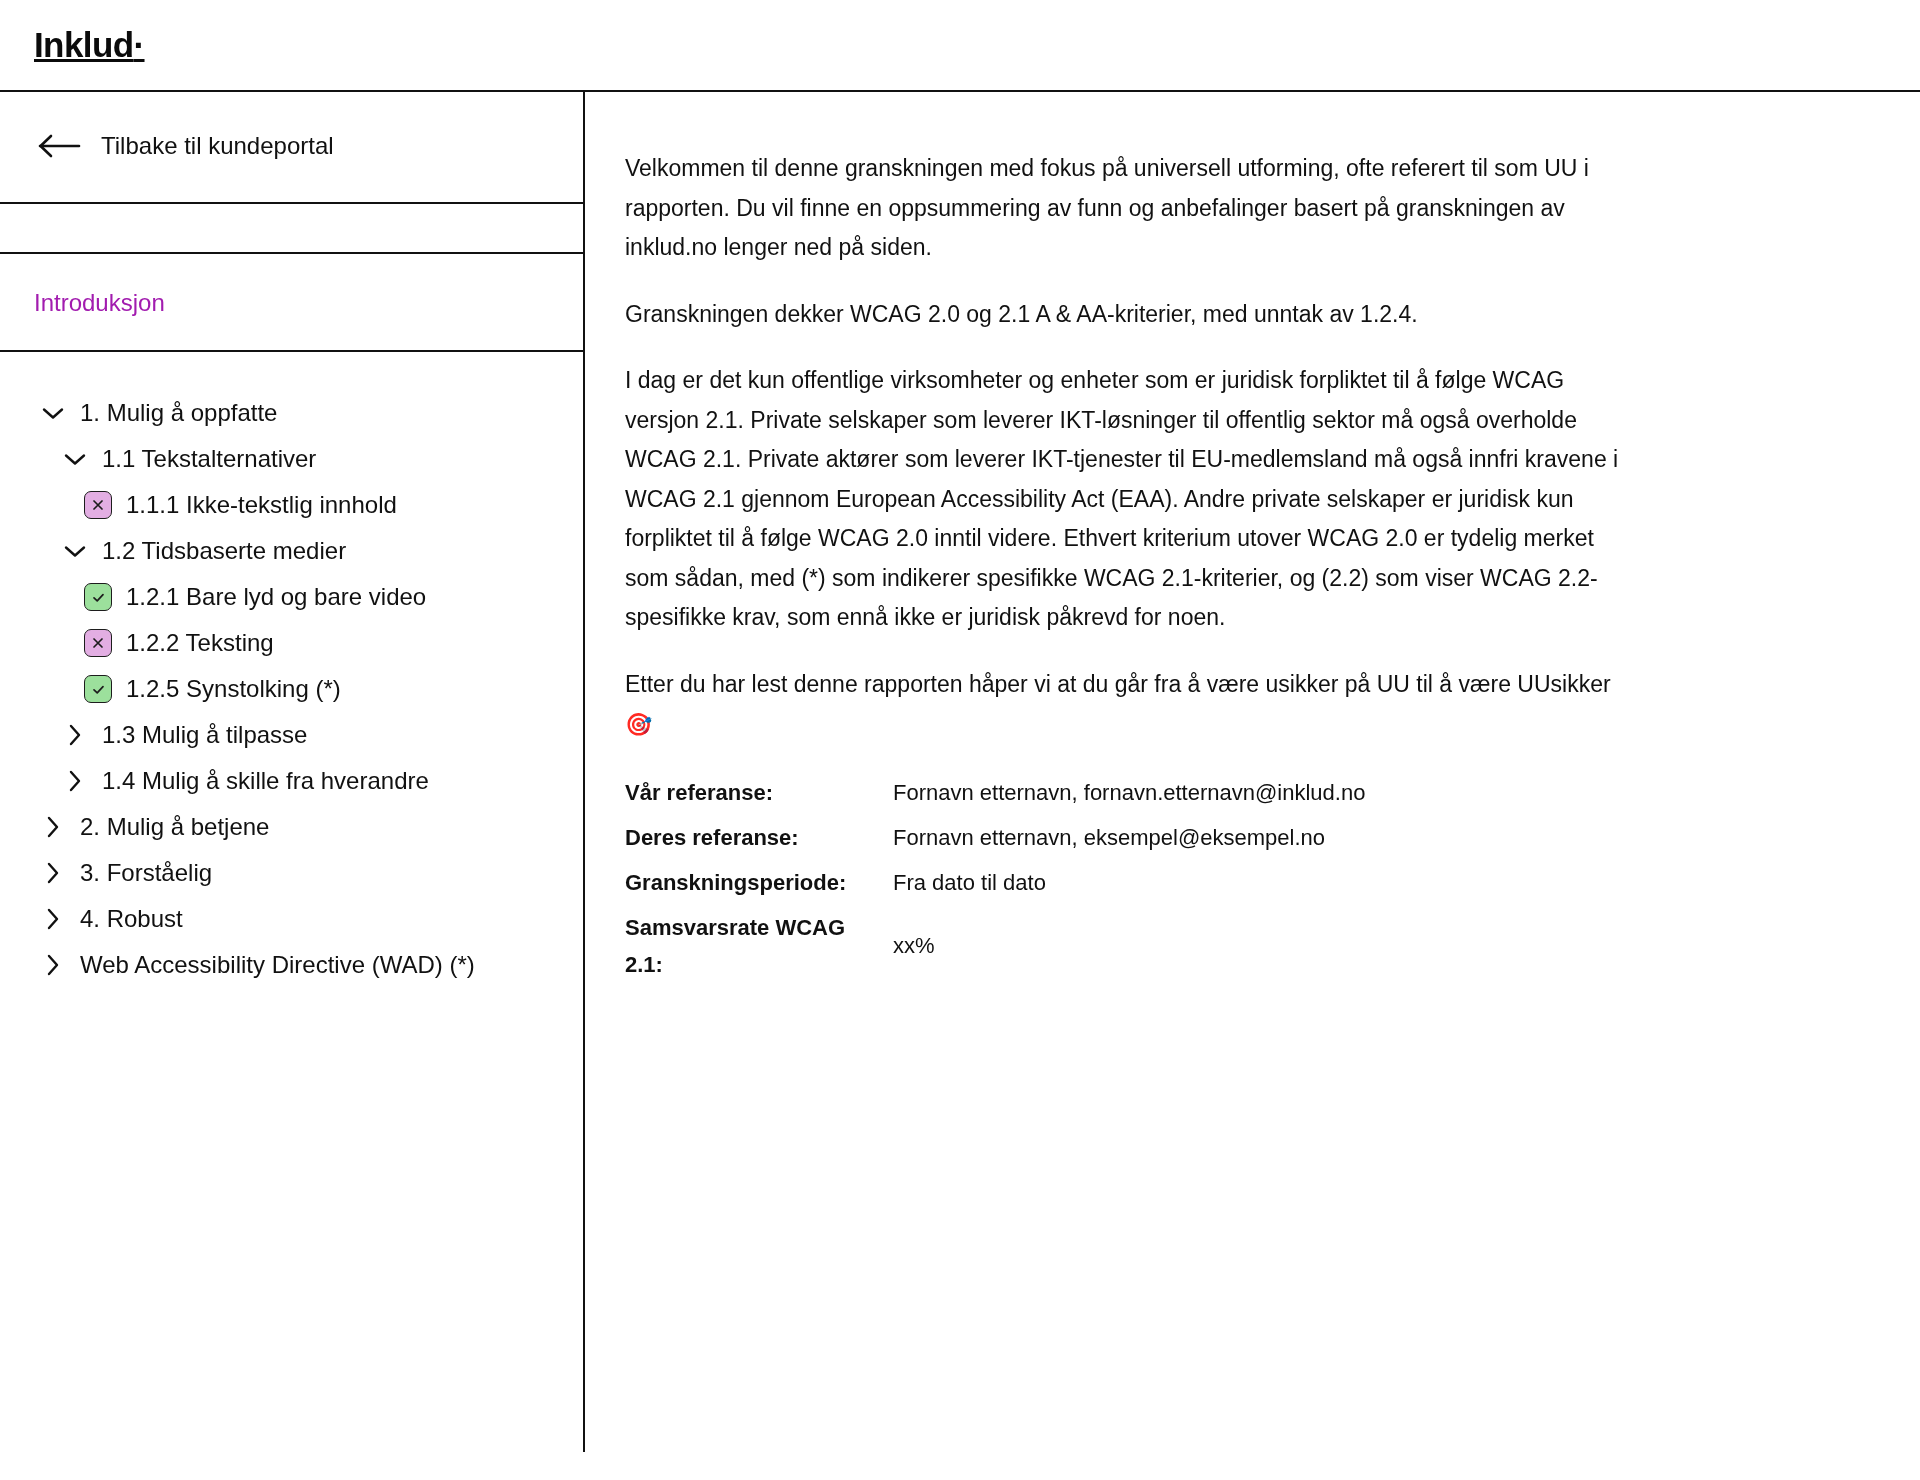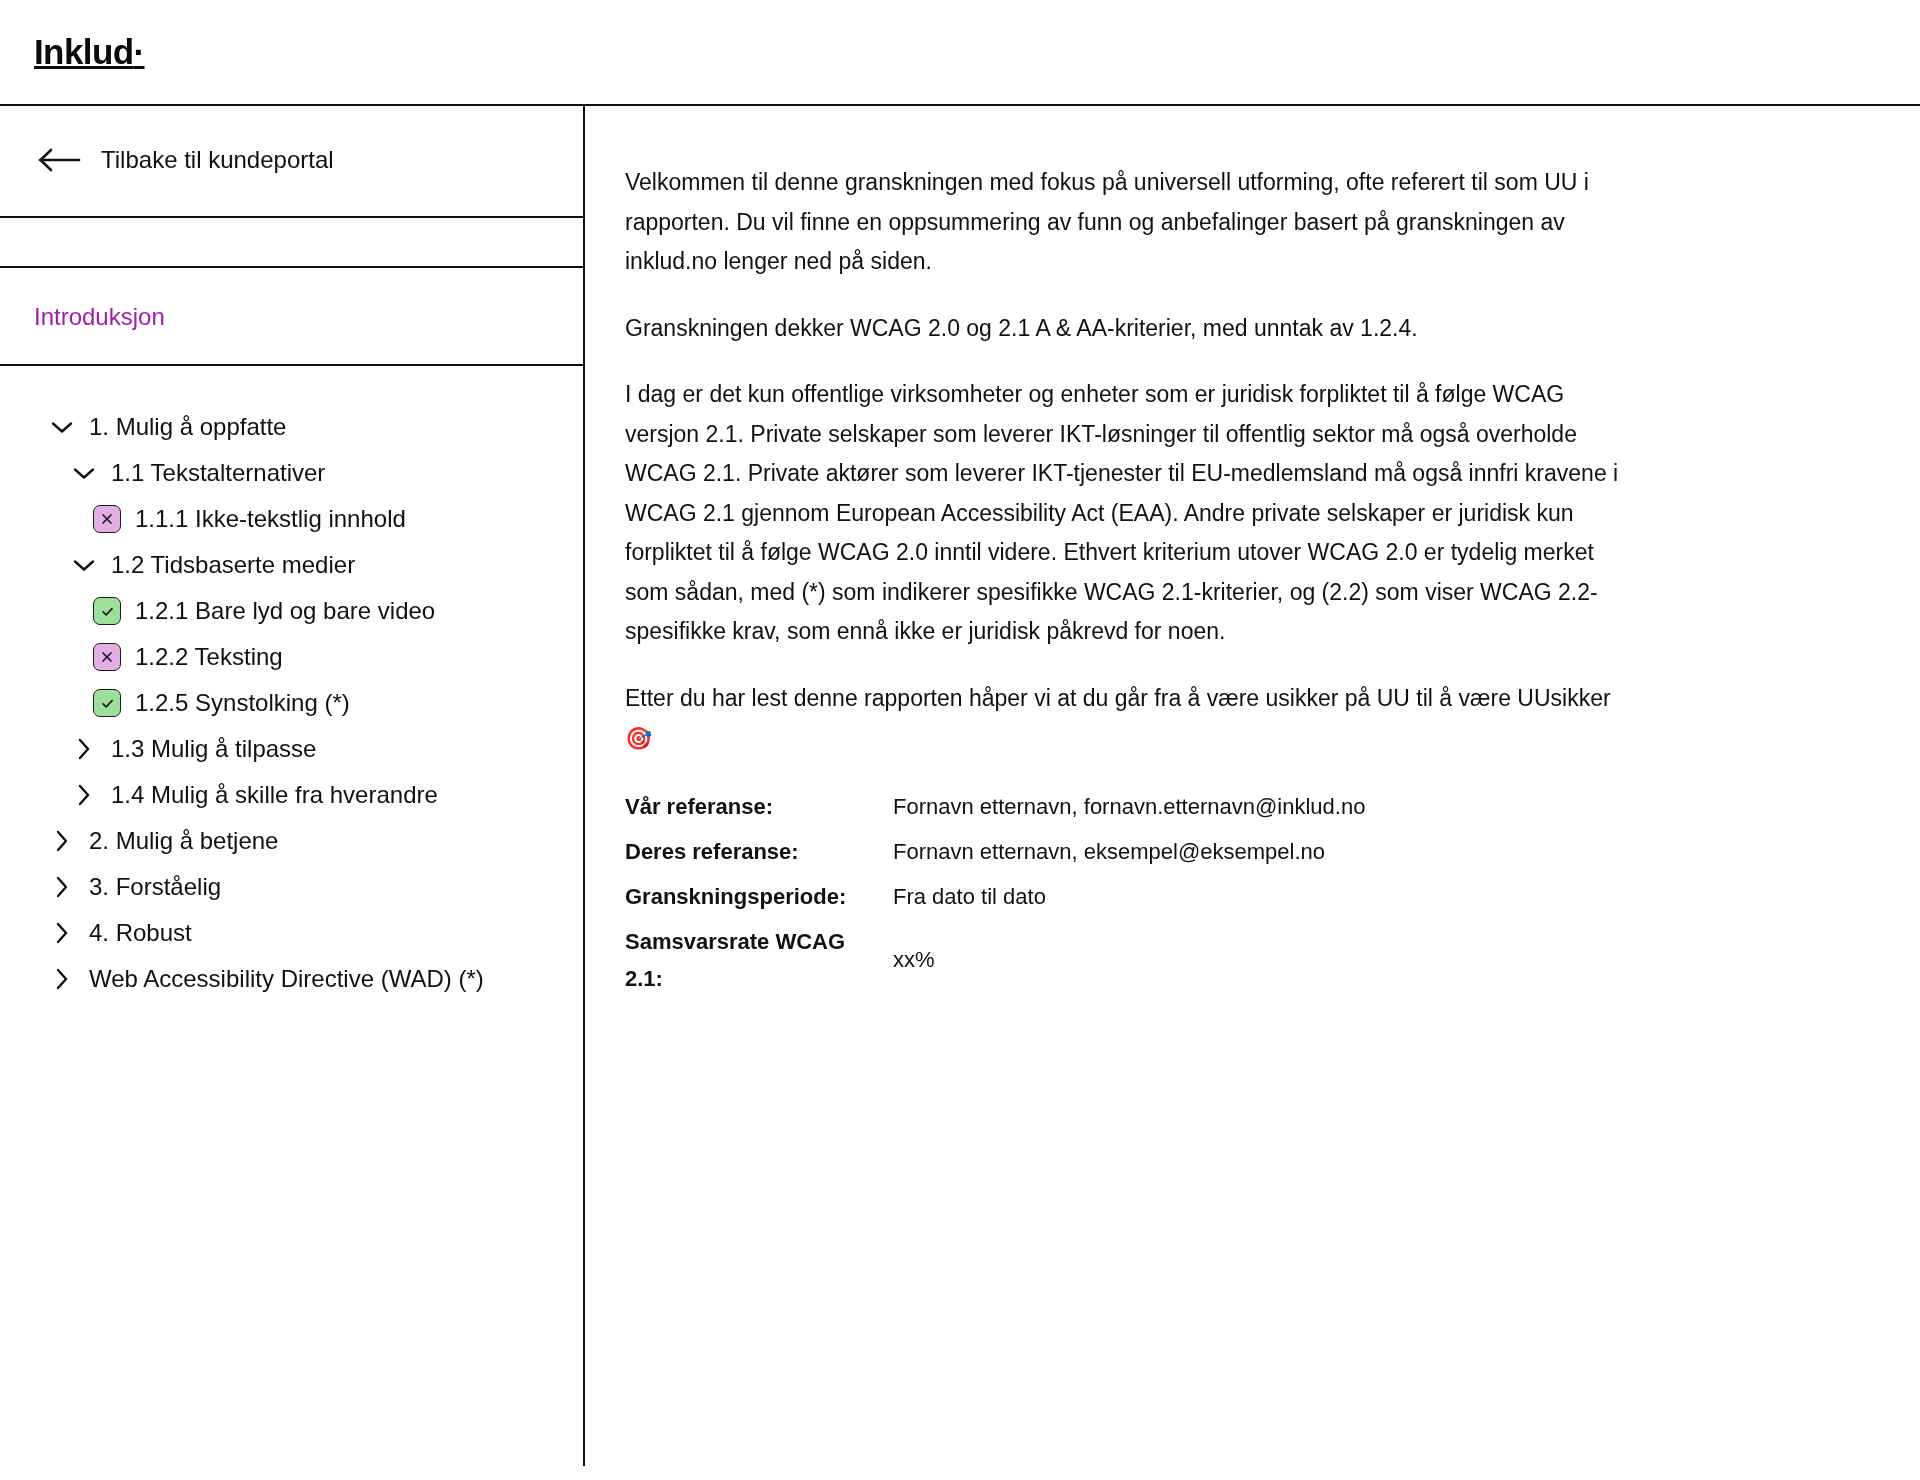--- a/index.html
+++ b/index.html
@@ -7,21 +7,21 @@
     margin: 0; padding: 0;
     width: 1920px;
     background: #ffffff;
     font-family: "Liberation Sans", sans-serif;
     color: #111111;
     -webkit-font-smoothing: antialiased;
   }
 
   
   .site-header {
-    height: 106px;
+    height: 92px;
     display: flex;
     align-items: center;
     padding: 0 30px 0 34px;
     border-bottom: 2px solid #111111;
     position: relative;
   }
   .brand {
     font-size: 35px;
     font-weight: 700;
     letter-spacing: -0.6px;
@@ -92,21 +92,21 @@
     border-bottom: 2px solid #111111;
   }
   .sb-plain {
     display: block;
     font-size: 24px;
     color: #a21caf;
     text-decoration: none;
     padding: 9px 0;
   }
 
-  .sb-tree { padding: 38px 0 0 28px; margin-left: 21px; }
+  .sb-tree { padding: 38px 0 0 40px; }
 
   .tree-row {
     display: flex;
     align-items: center;
     gap: 14px;
     padding: 9px 0;
     cursor: pointer;
   }
   .tree-row .label { font-size: 24px; color: #111111; white-space: nowrap; }
 

